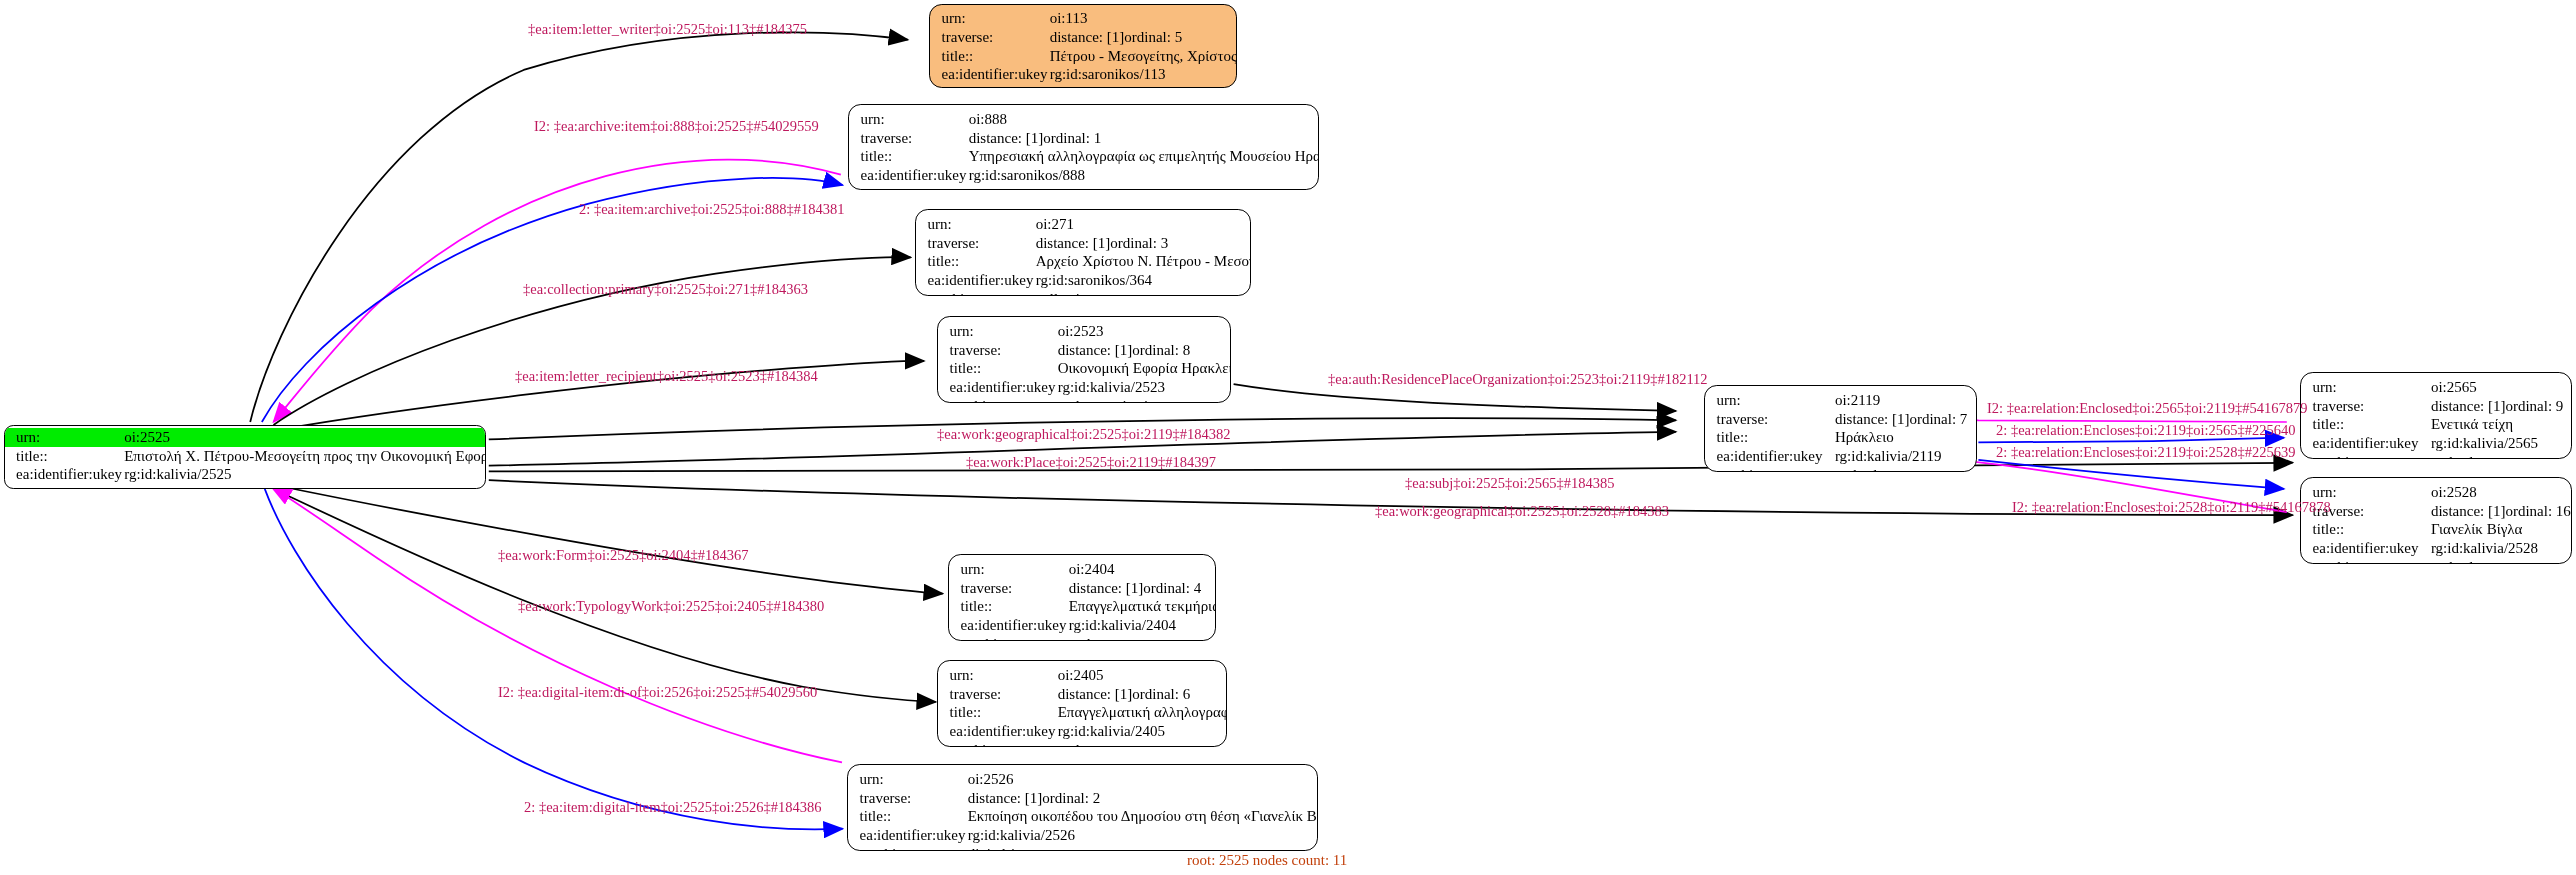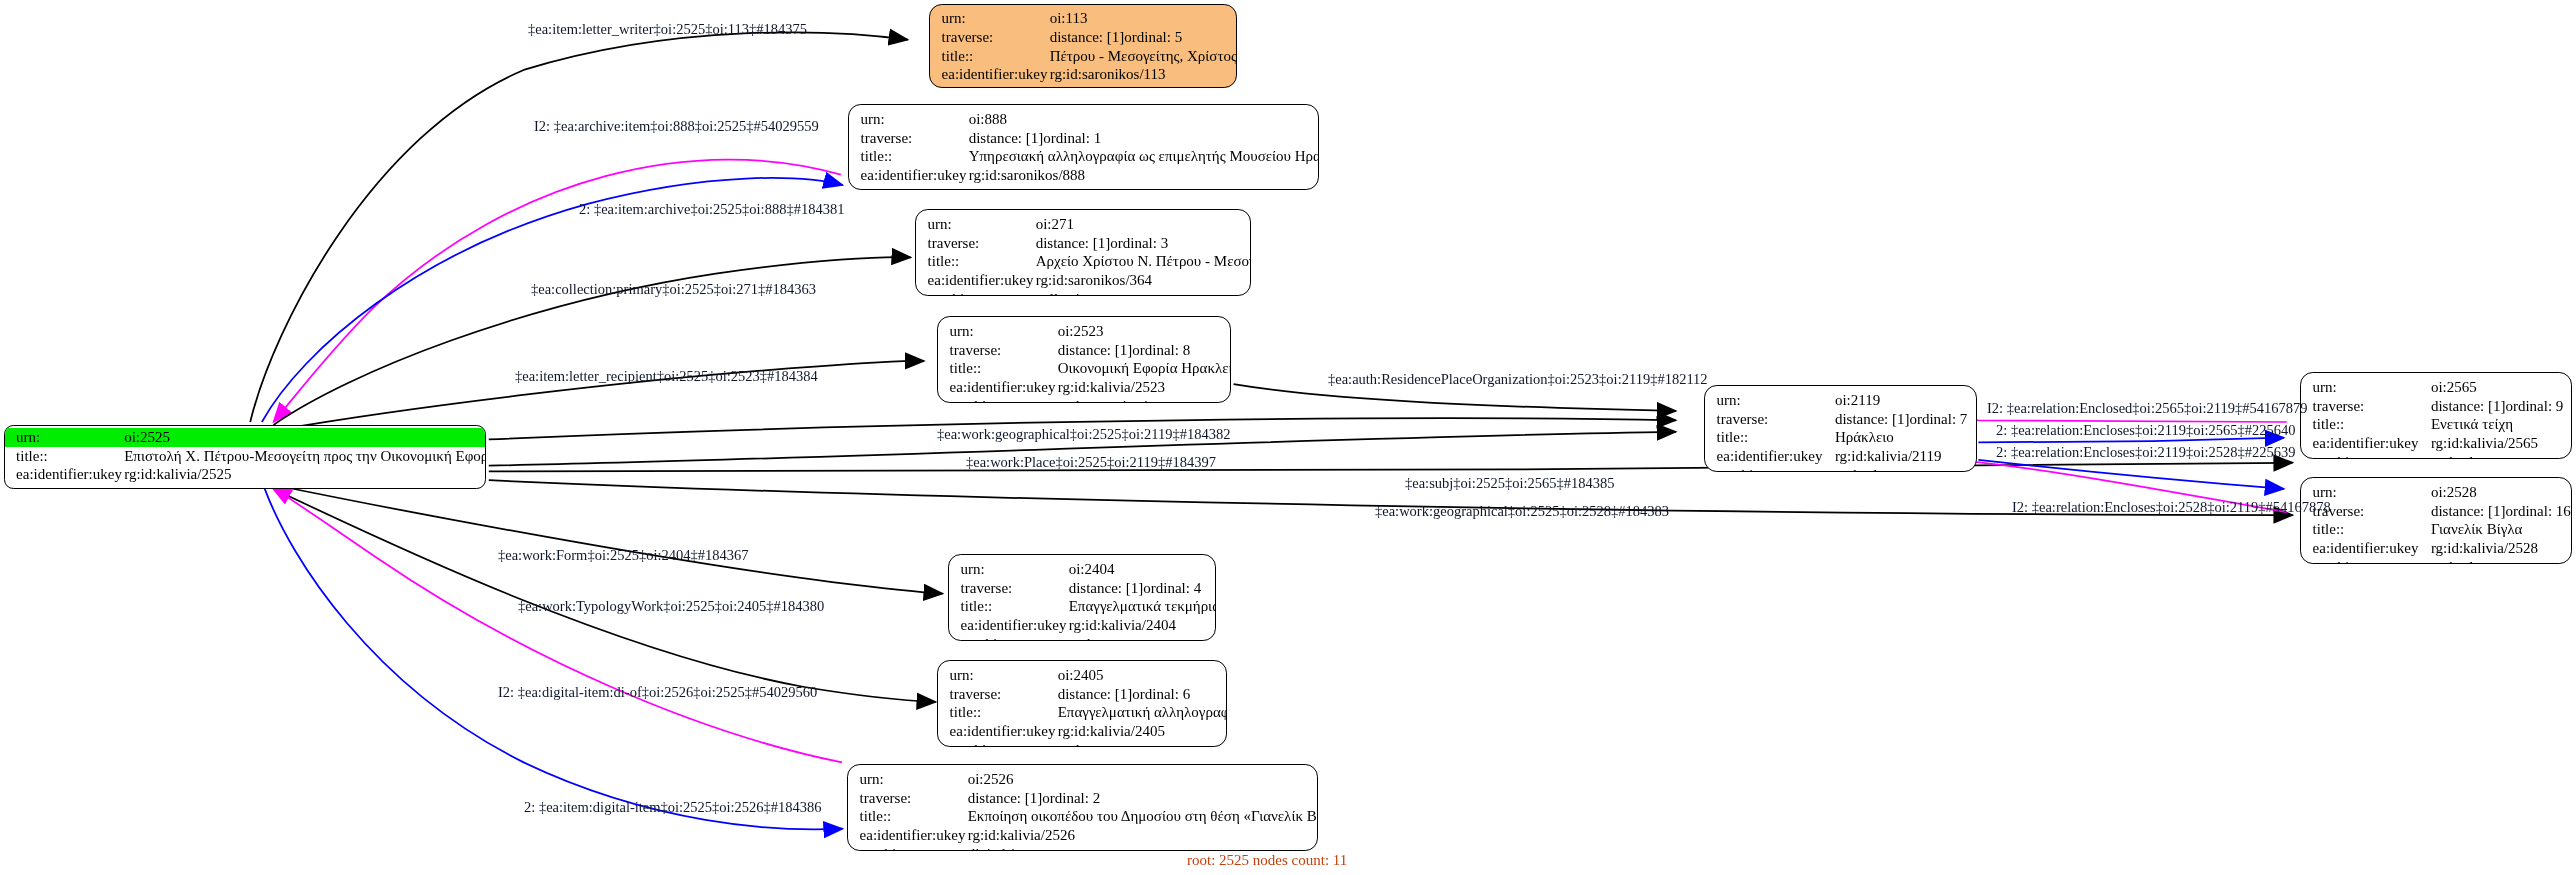--- a/index.html
+++ b/index.html
@@ -34,21 +34,21 @@
   .node td.k{padding-left:11.6px;width:116px;}
   .node td.v{padding-left:2.3px;}
   .node tr.hl td{background:#00ec00;}
   .node .pair{display:inline-block;}
   .node .pair .d{display:inline-block;min-width:74px;}
   .elabel{
     position:absolute;
     font-size:14.5px;
     line-height:1;
     white-space:nowrap;
-    color:#0f172a;
+    color:#be185d;
   }
   .footer{
     position:absolute;
     font-size:15px;
     white-space:nowrap;
     color:#c2410c;
   }
 </style>
 </head>
 <body>
@@ -394,21 +394,21 @@
         <td class="k">ea:obj-type:</td>
         <td class="v">digital-item</td>
       </tr>
     </tbody>
       </table>
   </div>
 
   <div class="elabel" style="left:528px;  top:21.5px;">‡ea:item:letter_writer‡oi:2525‡oi:113‡#184375</div>
   <div class="elabel" style="left:534px;  top:119px;">I2: ‡ea:archive:item‡oi:888‡oi:2525‡#54029559</div>
   <div class="elabel" style="left:579px;  top:202px;">2: ‡ea:item:archive‡oi:2525‡oi:888‡#184381</div>
-  <div class="elabel" style="left:523px;  top:282px;margin-left:8px;">‡ea:collection:primary‡oi:2525‡oi:271‡#184363</div>
+  <div class="elabel" style="left:523px;  top:282px;">‡ea:collection:primary‡oi:2525‡oi:271‡#184363</div>
   <div class="elabel" style="left:515px;  top:369px;">‡ea:item:letter_recipient‡oi:2525‡oi:2523‡#184384</div>
   <div class="elabel" style="left:1328px; top:372px;">‡ea:auth:ResidencePlaceOrganization‡oi:2523‡oi:2119‡#182112</div>
   <div class="elabel" style="left:937px; top:427px;">‡ea:work:geographical‡oi:2525‡oi:2119‡#184382</div>
   <div class="elabel" style="left:966px; top:455px;">‡ea:work:Place‡oi:2525‡oi:2119‡#184397</div>
   <div class="elabel" style="left:1405px; top:476px;">‡ea:subj‡oi:2525‡oi:2565‡#184385</div>
   <div class="elabel" style="left:1375px; top:504px;">‡ea:work:geographical‡oi:2525‡oi:2528‡#184383</div>
   <div class="elabel" style="left:1987px; top:401px;">I2: ‡ea:relation:Enclosed‡oi:2565‡oi:2119‡#54167879</div>
   <div class="elabel" style="left:1996px; top:423px;">2: ‡ea:relation:Encloses‡oi:2119‡oi:2565‡#225640</div>
   <div class="elabel" style="left:1996px; top:445px;">2: ‡ea:relation:Encloses‡oi:2119‡oi:2528‡#225639</div>
   <div class="elabel" style="left:1971px; top:500px;margin-left:41px;">I2: ‡ea:relation:Encloses‡oi:2528‡oi:2119‡#54167878</div>

